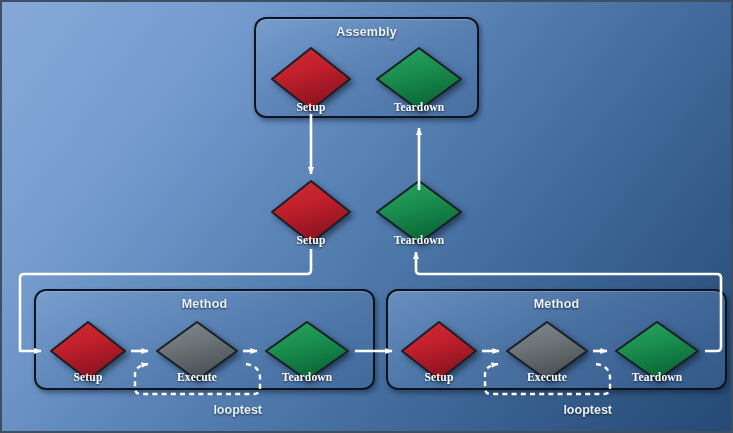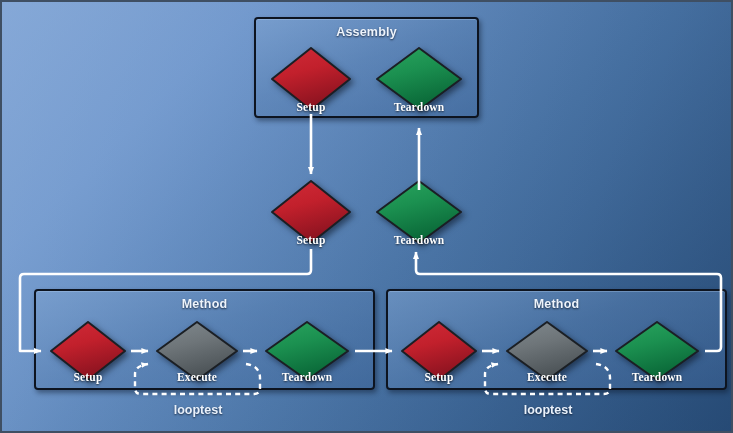--- a/index.html
+++ b/index.html
@@ -17,21 +17,21 @@
     content:"";position:absolute;inset:0;
     background:linear-gradient(118deg,rgba(140,175,220,.55) 0%,rgba(120,158,207,.18) 30%,rgba(40,78,124,.25) 72%,rgba(28,60,100,.45) 100%);
     pointer-events:none;
   }
   svg.layer{position:absolute;left:0;top:0;width:733px;height:433px;pointer-events:none;}
   svg.lines{z-index:6;}
 
   
   .panel{
     position:absolute;
-    border-radius:4px;
+    border-radius:12px;
     border:2px solid #0d1420;
     background:linear-gradient(160deg,rgba(123,160,206,.60) 0%,rgba(88,128,178,.52) 45%,rgba(60,100,152,.50) 100%);
     box-shadow:2px 3px 5px rgba(10,22,40,.45), inset 0 1px 0 rgba(190,215,245,.30);
     z-index:3;
     text-decoration:underline;
   }
   .panel-title{
     position:absolute;top:6px;left:0;right:0;
     text-align:center;
     color:#eef4fc;
@@ -56,21 +56,21 @@
     position:relative;z-index:2;
     color:#ffffff;font-size:11.5px;font-weight:bold;
     text-shadow:0 1px 2px rgba(0,0,0,.62);
     white-space:nowrap;
     letter-spacing:.15px;
   }
   .loop-label{
     position:absolute;z-index:7;
     color:#e9f1fb;font-size:12.5px;font-weight:bold;
     text-shadow:0 1px 2px rgba(0,10,25,.7);
-    white-space:nowrap;text-align:center;
+    white-space:nowrap;text-align:right;
   }
 </style>
 </head>
 <body>
 
 <div id="canvas">
 
   <svg class="layer" style="z-index:0">
     <defs>
       <linearGradient id="gSetup" x1="0" y1="0" x2="0.35" y2="1">

